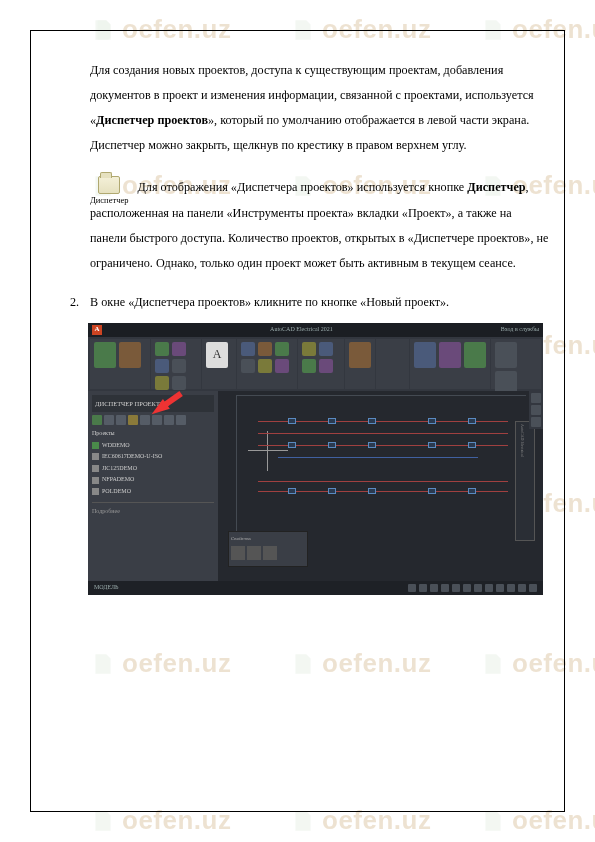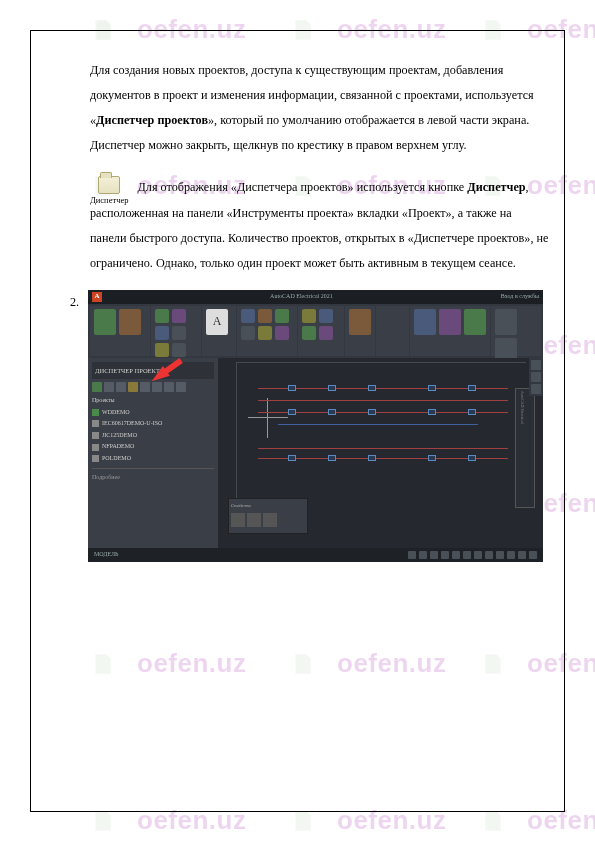--- a/index.html
+++ b/index.html
@@ -14,23 +14,23 @@
   .watermark-layer {
     position: absolute;
     inset: 0;
     pointer-events: none;
     z-index: 0;
   }
   .wm {
     position: absolute;
     display: flex;
     align-items: center;
-    gap: 21px;
+    gap: 6px;
     opacity: 0.18;
-    color: #a21caf;
+    color: #a16207;
   }
   .wm svg { width: 26px; height: 26px; }
   .wm-text {
     font-family: Arial, sans-serif;
     font-size: 26px;
     font-weight: 600;
     letter-spacing: 0.5px;
   }
   .page-border {
     position: absolute;
@@ -381,20 +381,21 @@
 
   <p class="para">
     <span class="icon-row">
       <span class="folder-icon"></span>
       <span class="icon-label">Диспетчер</span>
     </span><span> Для отображения «Диспетчера проектов» используется кнопке </span><span class="bold">Диспетчер</span><span>, расположенная на панели «Инструменты проекта» вкладки «Проект», а также на панели быстрого доступа. Количество проектов, открытых в «Диспетчере проектов», не ограничено. Однако, только один проект может быть активным в текущем сеансе.</span>
   </p>
 
   <p class="para item2">
     <span class="list-num">2.</span>
+    <span>В окне «Диспетчера проектов» кликните по кнопке «Новый проект».</span>
   </p>
 
   <div class="screenshot">
     <div class="ss-titlebar">
       <span class="red-a">A</span>
       <span>AutoCAD Electrical 2021</span>
       <span>Вход в службы</span>
     </div>
 
     <div class="ss-ribbon">

